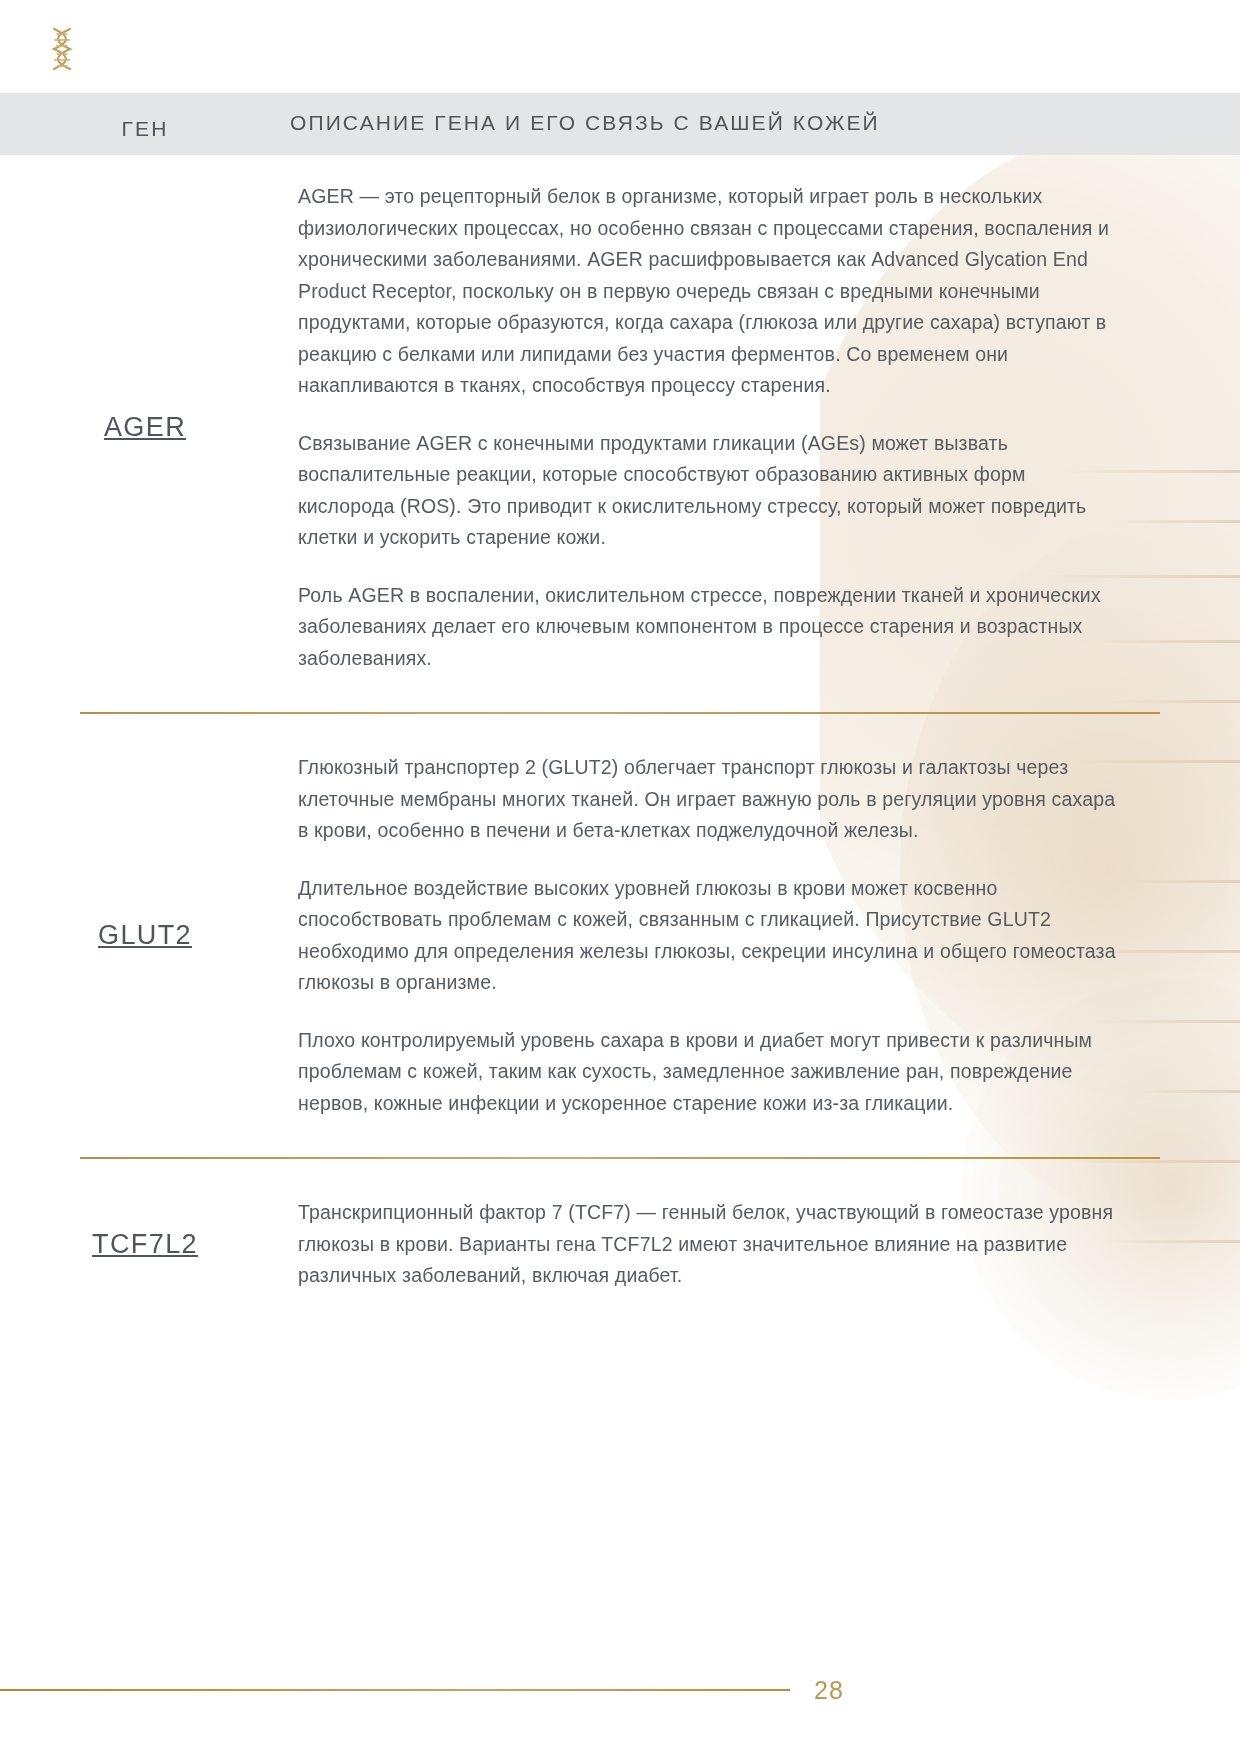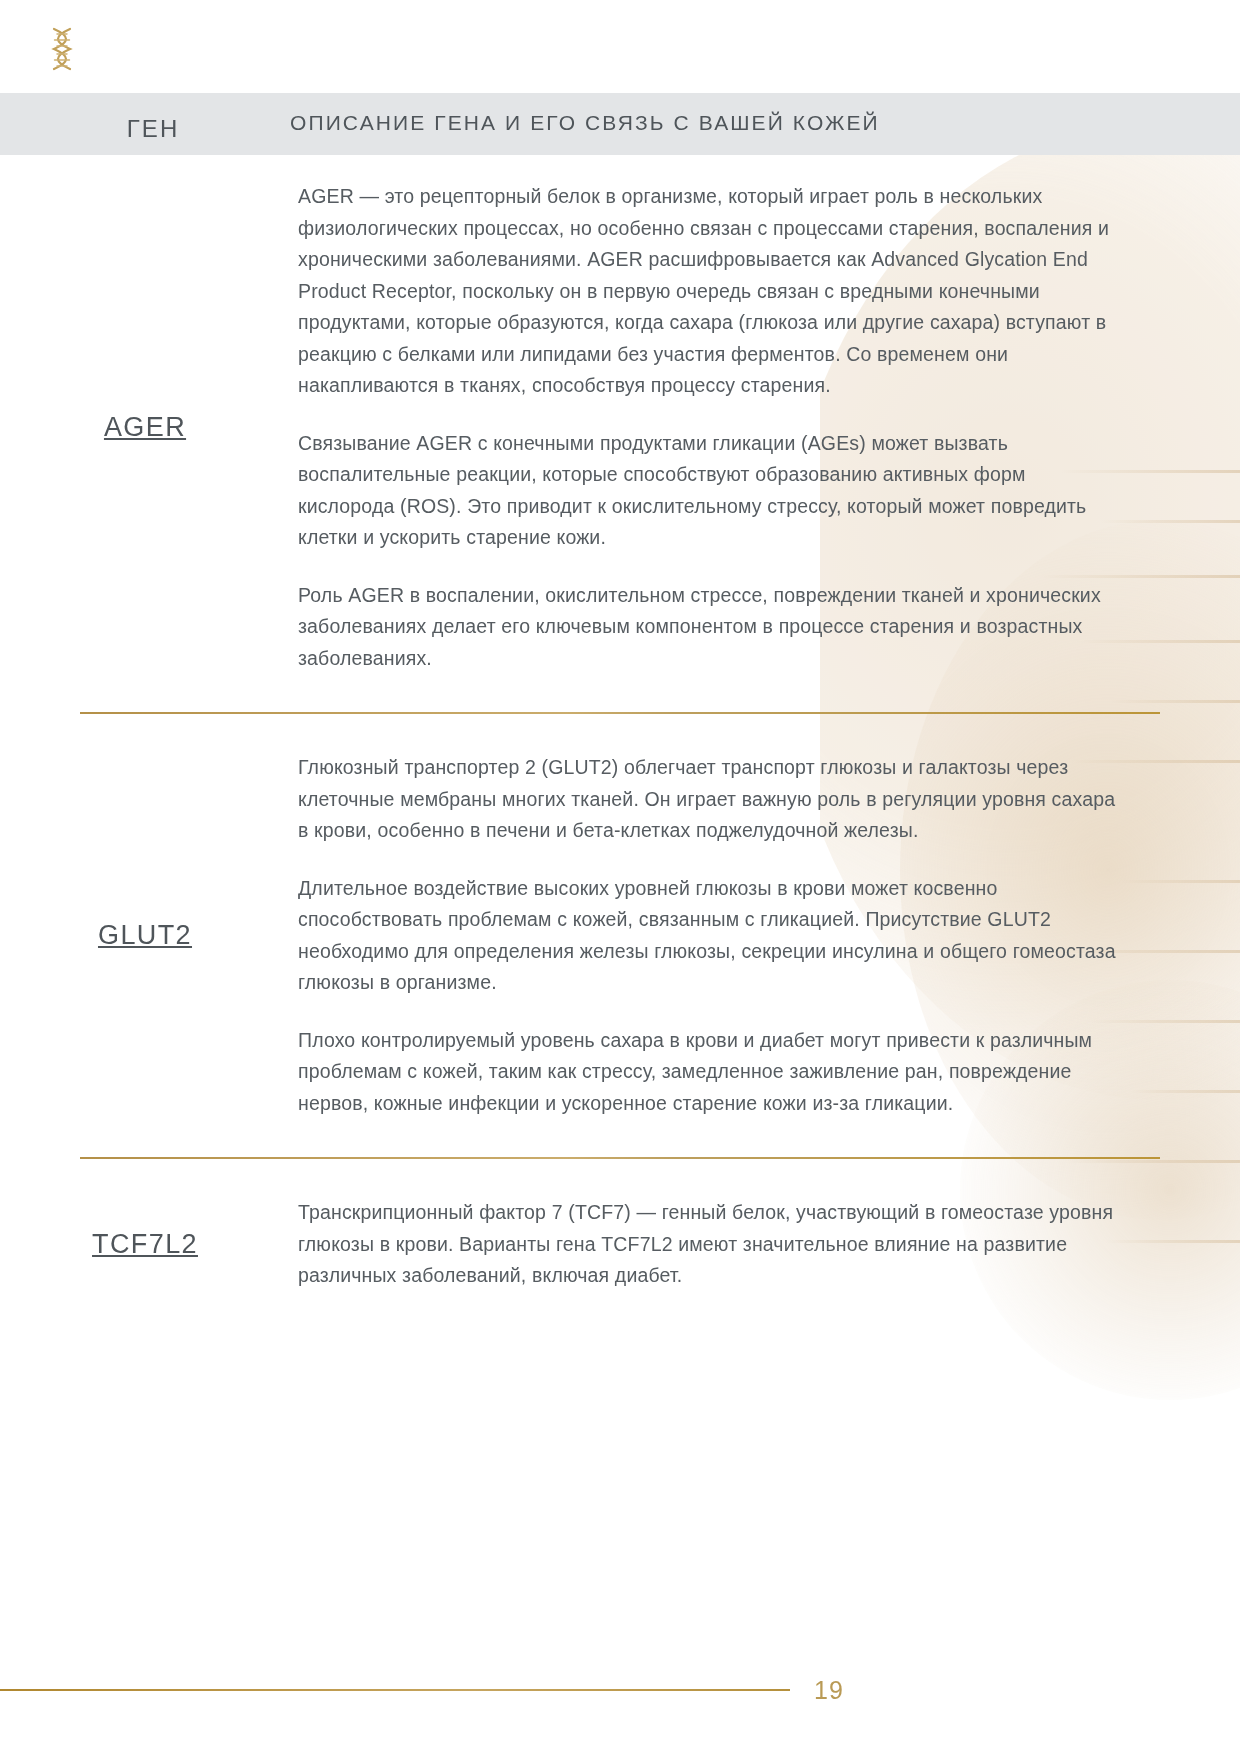--- a/index.html
+++ b/index.html
@@ -81,25 +81,24 @@
     width: 1240px;
     height: 62px;
     background: #e3e5e7;
     z-index: 3;
   }
   .table-head .col-gene {
     position: absolute;
     left: 0; top: 0;
     width: 290px; height: 72px;
     display: flex; align-items: center; justify-content: center;
-    font-size: 24px;
+    font-size: 21px;
     letter-spacing: 2.1px;
     color: #4f555a;
     font-weight: 300;
-    padding-left: 8px;
   }
   .table-head .col-desc {
     position: absolute;
     left: 290px; top: 0;
     width: 860px; height: 60px;
     display: flex; align-items: center;
     font-size: 21px;
     letter-spacing: 2.1px;
     color: #4f555a;
     font-weight: 300;
@@ -225,31 +224,31 @@
     </div>
   </div>
 
   <div class="row-sep"></div>
 
   <div class="row">
     <div class="gene-cell">GLUT2</div>
     <div class="desc-cell">
       <p class="para">Глюкозный транспортер 2 (GLUT2) облегчает транспорт глюкозы и галактозы через клеточные мембраны многих тканей. Он играет важную роль в регуляции уровня сахара в крови, особенно в печени и бета-клетках поджелудочной железы.</p>
       <p class="para">Длительное воздействие высоких уровней глюкозы в крови может косвенно способствовать проблемам с кожей, связанным с гликацией. Присутствие GLUT2 необходимо для определения железы глюкозы, секреции инсулина и общего гомеостаза глюкозы в организме.</p>
-      <p class="para">Плохо контролируемый уровень сахара в крови и диабет могут привести к различным проблемам с кожей, таким как стрессу, замедленное заживление ран, повреждение нервов, кожные инфекции и ускоренное старение кожи из-за гликации.</p>
+      <p class="para">Плохо контролируемый уровень сахара в крови и диабет могут привести к различным проблемам с кожей, таким как сухость, замедленное заживление ран, повреждение нервов, кожные инфекции и ускоренное старение кожи из-за гликации.</p>
     </div>
   </div>
 
   <div class="row-sep"></div>
 
   <div class="row">
     <div class="gene-cell">TCF7L2</div>
     <div class="desc-cell">
       <p class="para">Транскрипционный фактор 7 (TCF7) — генный белок, участвующий в гомеостазе уровня глюкозы в крови. Варианты гена TCF7L2 имеют значительное влияние на развитие различных заболеваний, включая диабет.</p>
     </div>
   </div>
 
 </div>
 
 <div class="footer">
   <div class="rule"></div>
-  <div class="page-num">19</div>
+  <div class="page-num">28</div>
 </div>
 
 </body></html>

